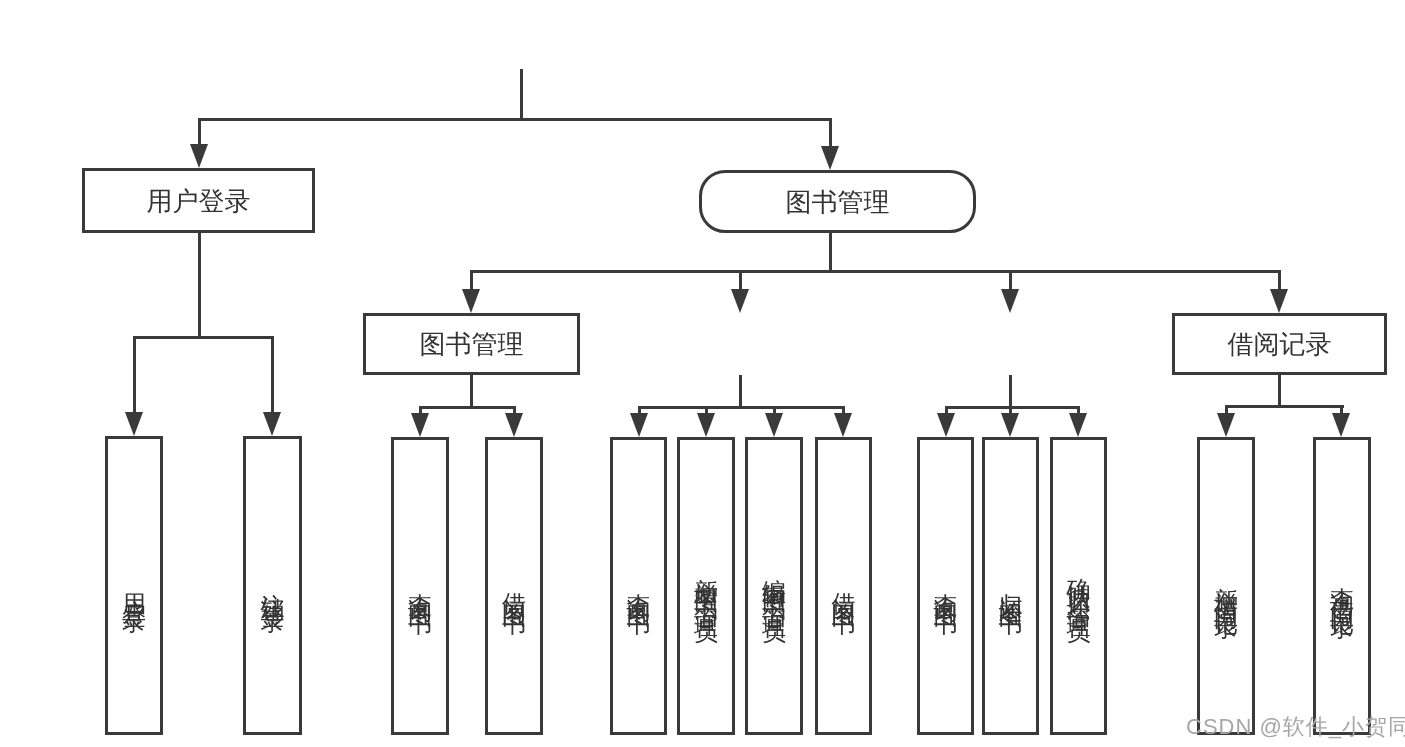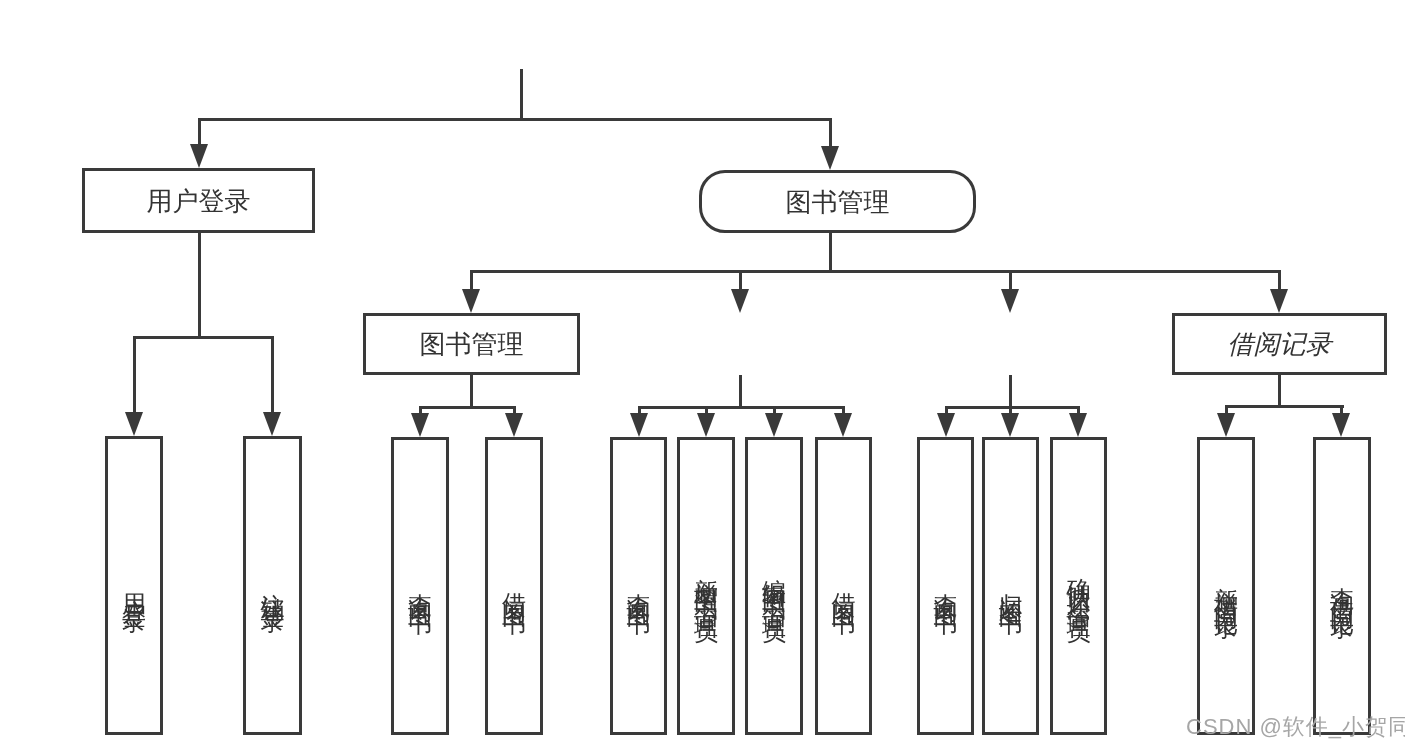--- a/index.html
+++ b/index.html
@@ -42,21 +42,21 @@
 </head>
 <body>
 
 <div class="canvas">
 
 
   <div class="box" style="left:82px;top:168px;width:233px;height:65px;">用户登录</div>
   <div class="box" style="left:699px;top:170px;width:277px;height:63px;border-radius:26px;">图书管理</div>
 
   <div class="box" style="left:363px;top:313px;width:217px;height:62px;">图书管理</div>
-  <div class="box" style="left:1172px;top:313px;width:215px;height:62px;font-style:italic;">借阅记录</div>
+  <div class="box" style="left:1172px;top:313px;width:215px;height:62px;">借阅记录</div>
 
   <div class="vbox" style="left:105px;top:436px;width:58px;height:299px;">
     <span class="vtext">用户登录</span>
   </div>
   <div class="vbox" style="left:243px;top:436px;width:59px;height:299px;">
     <span class="vtext">注销登录</span>
   </div>
 
   <div class="vbox" style="left:391px;top:437px;width:58px;height:298px;">
     <span class="vtext">查询图书</span>

